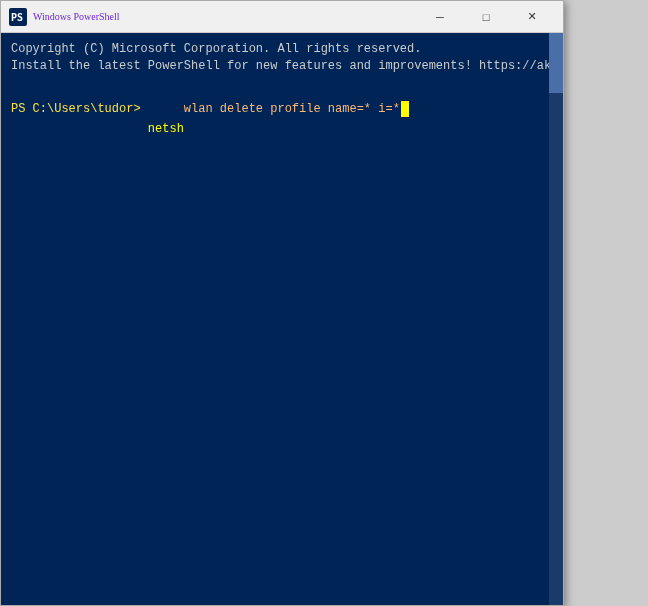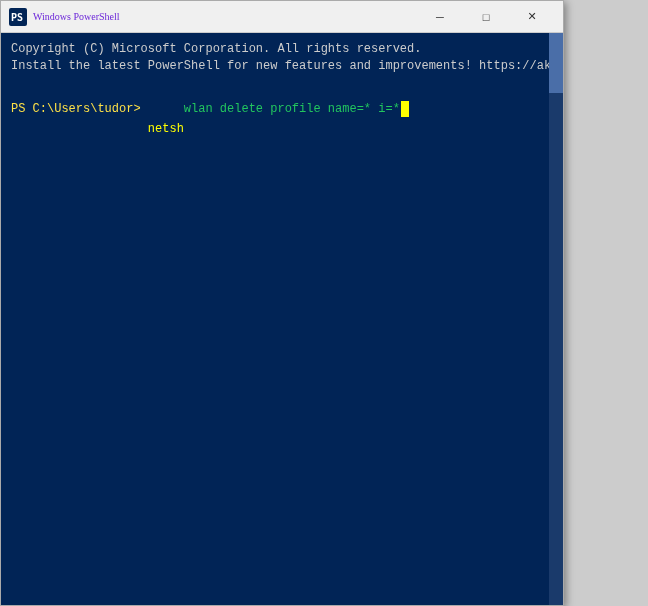--- a/index.html
+++ b/index.html
@@ -101,21 +101,21 @@
       color: #fde047;
       white-space: pre;
     }
 
     .cmd-highlight {
       color: #ffff00;
       margin-top: 40px;
     }
 
     .cmd-normal {
-      color: #22c55e;
+      color: #fdba74;
     }
 
     .cursor {
       display: inline-block;
       width: 8px;
       height: 16px;
       background: #ffff00;
       vertical-align: text-bottom;
       margin-left: 1px;
     }

